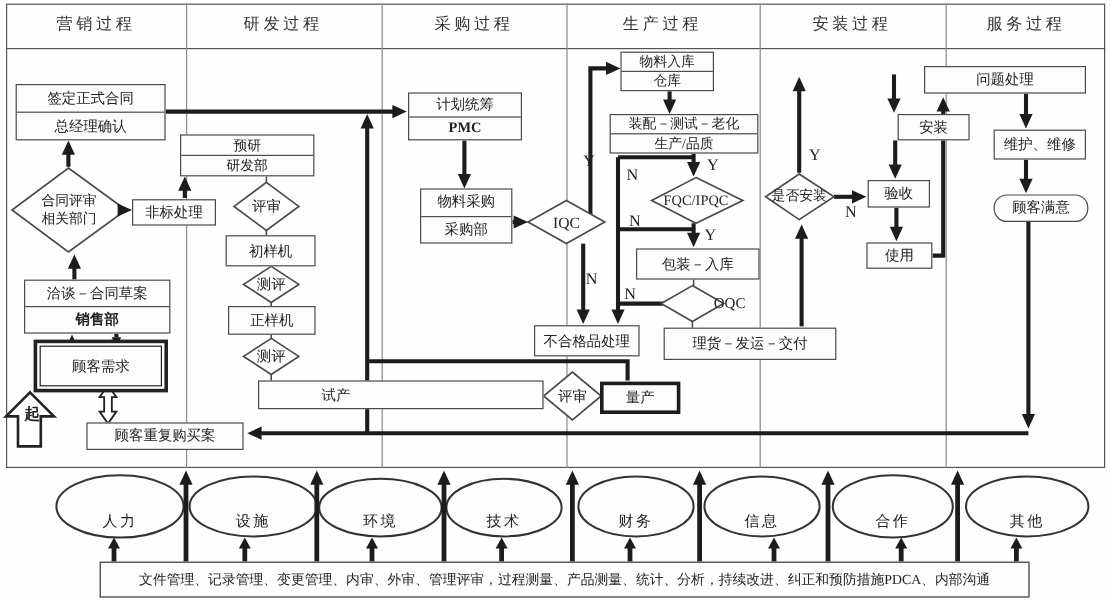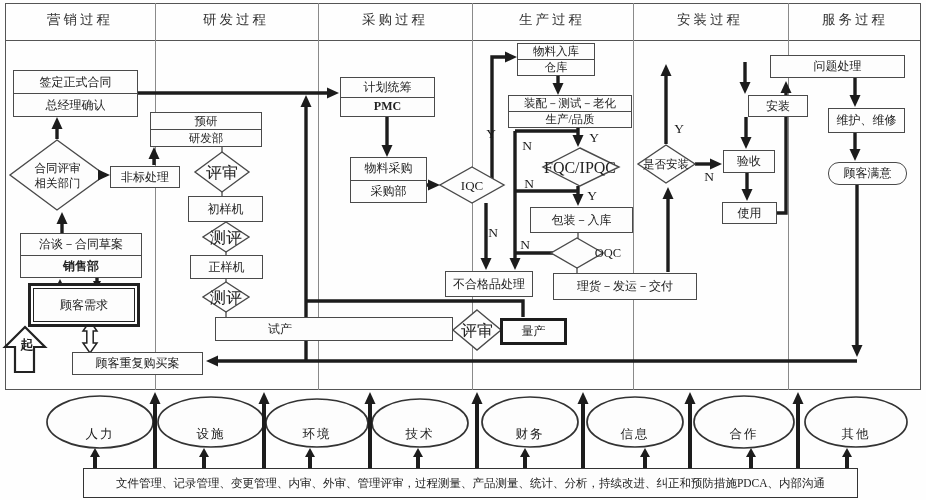--- a/index.html
+++ b/index.html
@@ -14,21 +14,21 @@
   .box{position:absolute;box-sizing:border-box;border:1.4px solid #4a4a4a;background:#fdfdfd;
        display:flex;align-items:center;justify-content:center;font-size:12px;text-align:center;
        white-space:nowrap;}
   .rows{flex-direction:column;align-items:stretch;padding:0;}
   .rows .r{flex:1;display:flex;align-items:center;justify-content:center;}
   .rows .rt{border-top:1.2px solid #4a4a4a;}
   .thick{border:3px solid #1c1c1c;}
   .dbl{border:1.5px solid #222;box-shadow:0 0 0 2px #fff,0 0 0 5px #222;}
   .bold{font-weight:bold;}
   .dlab{position:absolute;display:flex;flex-direction:column;align-items:center;justify-content:center;
-        text-align:center;font-size:16px;line-height:15px;white-space:nowrap;}
+        text-align:center;font-size:12px;line-height:15px;white-space:nowrap;}
   .yn{position:absolute;width:18px;height:16px;line-height:16px;text-align:center;
       font-size:13.5px;color:#1a1a1a;}
   .olab{position:absolute;width:60px;top:414px;height:17px;line-height:17px;text-align:center;
         font-size:12.5px;letter-spacing:2px;margin-top:12px;}
   .bar{position:absolute;left:83px;top:468px;width:775px;height:30px;box-sizing:border-box;
        border:1.5px solid #333;background:#fdfdfd;display:flex;align-items:center;justify-content:center;
        font-size:11.5px;white-space:nowrap;overflow:hidden;}
   .startlab{position:absolute;left:16px;top:337px;width:22px;height:16px;line-height:16px;
             text-align:center;font-size:13px;font-weight:bold;}
   .sm{font-size:11.5px;}

